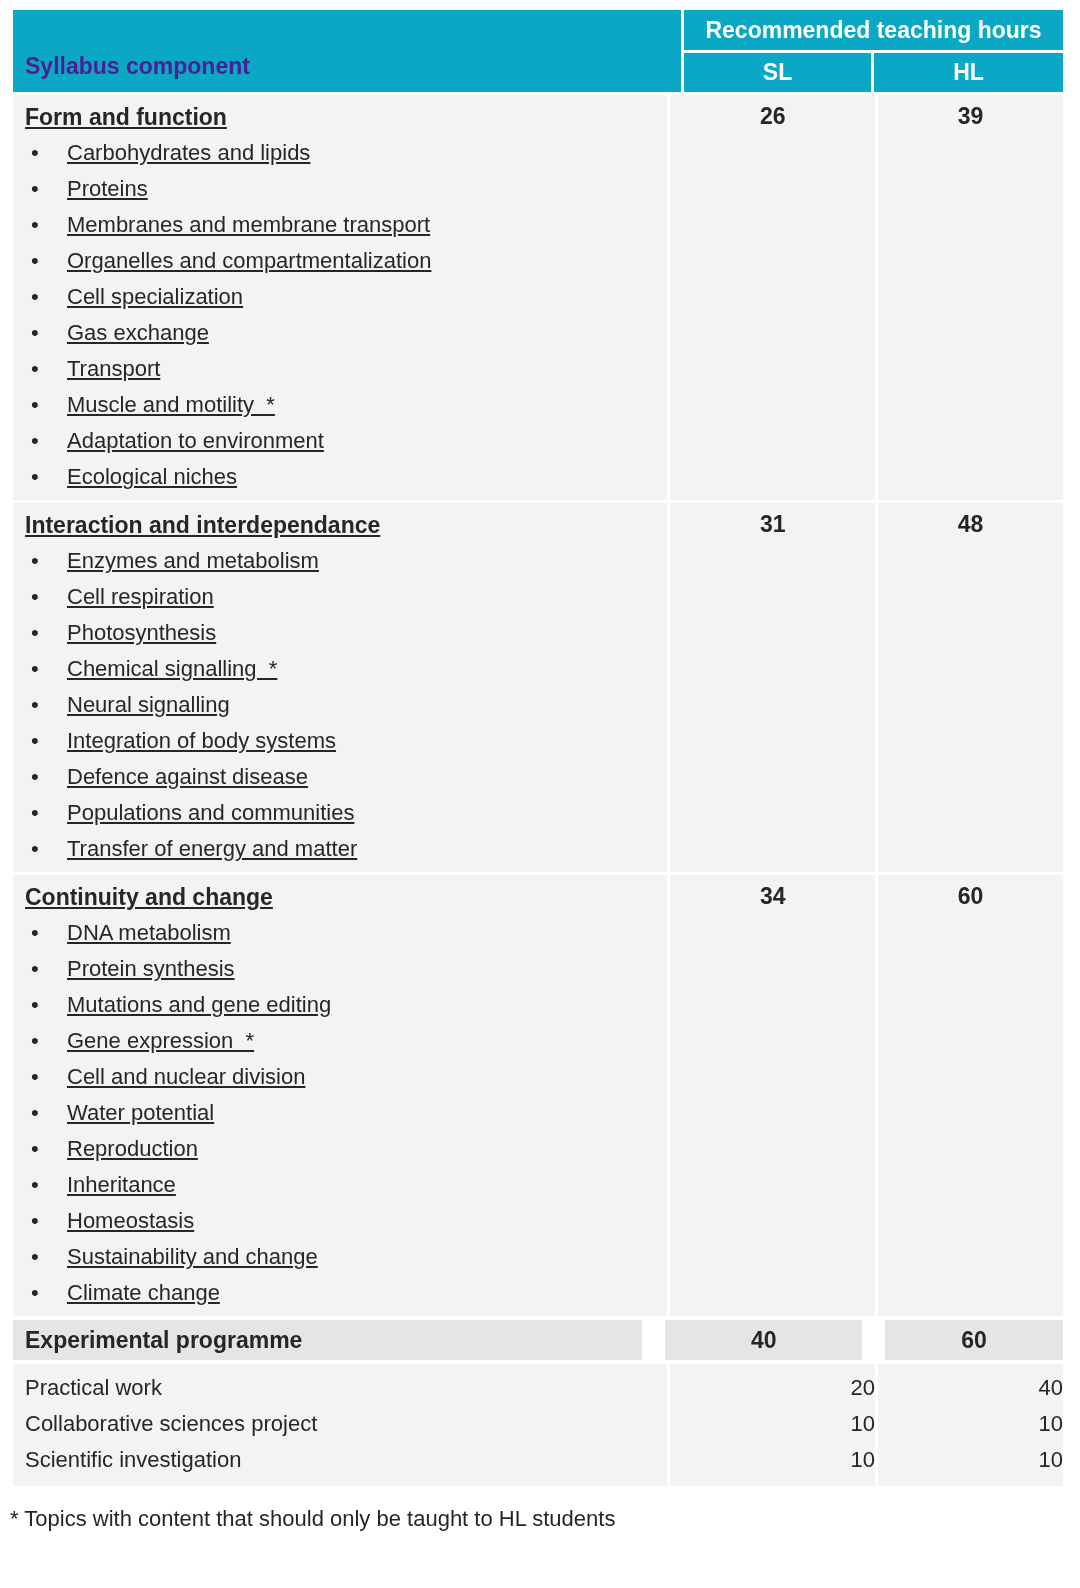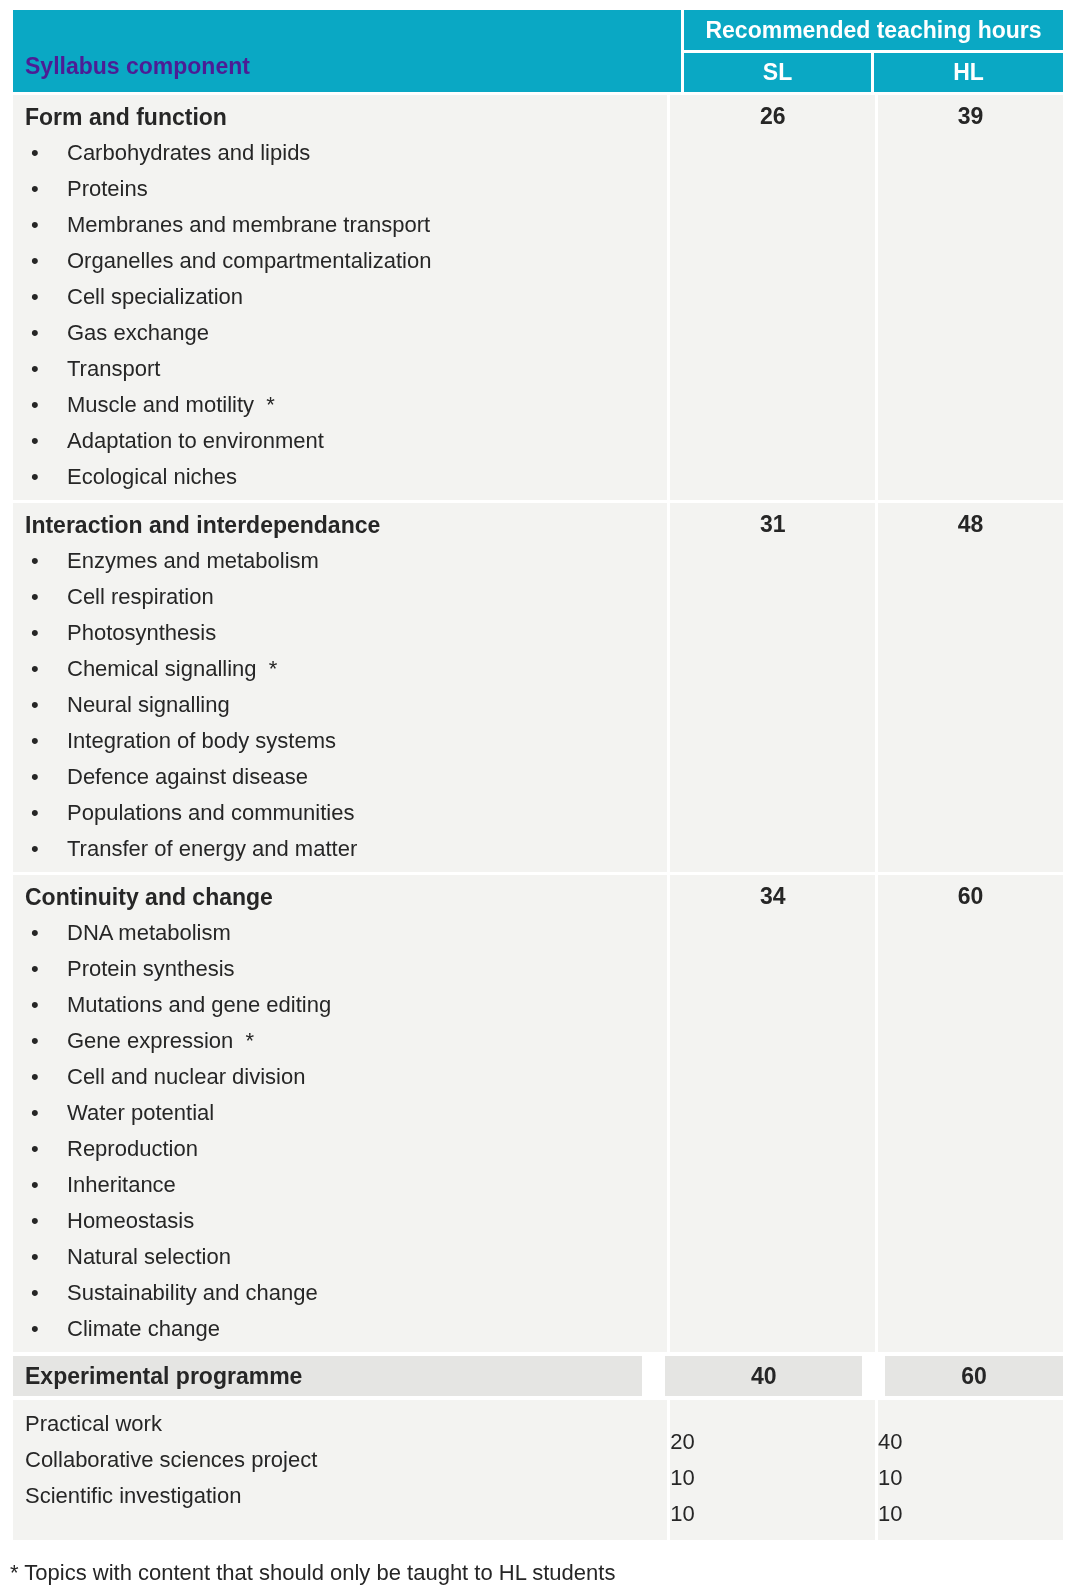--- a/index.html
+++ b/index.html
@@ -42,20 +42,21 @@
     display:flex; align-items:center; justify-content:center;
   }
   .hdr-sl{ width:187px; }
   .hdr-hl{ width:189px; margin-left:3px; }
 
   
   .sec-row{ display:flex; margin-top:3px; }
   .sec-col1{
     width:668px; background:var(--sec-bg);
     padding:4px 16px 5px 12px;
+    text-decoration:underline;
   }
   .sec-title{ font-weight:bold; font-size:23px; line-height:36px; }
   .sec-list{ list-style:none; margin:0; padding:0; }
   .sec-list li{
     position:relative; padding-left:42px;
     font-size:22px; line-height:36px;
   }
   .sec-list li::before{
     content:"\2022";
     position:absolute; left:6px; top:0;
@@ -83,22 +84,22 @@
   }
 
   
   .det-row{ display:flex; margin-top:4px; }
   .det-col1{
     width:668px; background:var(--sec-bg);
     padding:6px 0 8px 12px;
   }
   .det-title{ font-size:22px; line-height:36px; }
   .det-nums{
-    background:var(--sec-bg); text-align:left;
-    padding-top:24px; padding-bottom:8px;
+    background:var(--sec-bg); text-align:right;
+    padding-top:6px; padding-bottom:8px;
   }
   .det-num{ font-size:22px; line-height:36px; font-weight:normal; }
 
   
   .footnote{
     margin:20px 0 0 10px;
     font-size:22px; color:var(--ink);
   }
 </style>
 </head>
@@ -166,21 +167,20 @@
       <ul class="sec-list">
               <li>DNA metabolism</li>
               <li>Protein synthesis</li>
               <li>Mutations and gene editing</li>
               <li>Gene expression&nbsp;&nbsp;*</li>
               <li>Cell and nuclear division</li>
               <li>Water potential</li>
               <li>Reproduction</li>
               <li>Inheritance</li>
               <li>Homeostasis</li>
-              <li>Natural selection</li>
               <li>Sustainability and change</li>
               <li>Climate change</li>
             </ul>
     </div>
     <div class="num-col sl-col">34</div>
     <div class="num-col hl-col">60</div>
   </div>
 </div>
 
     <div class="sum-row">

